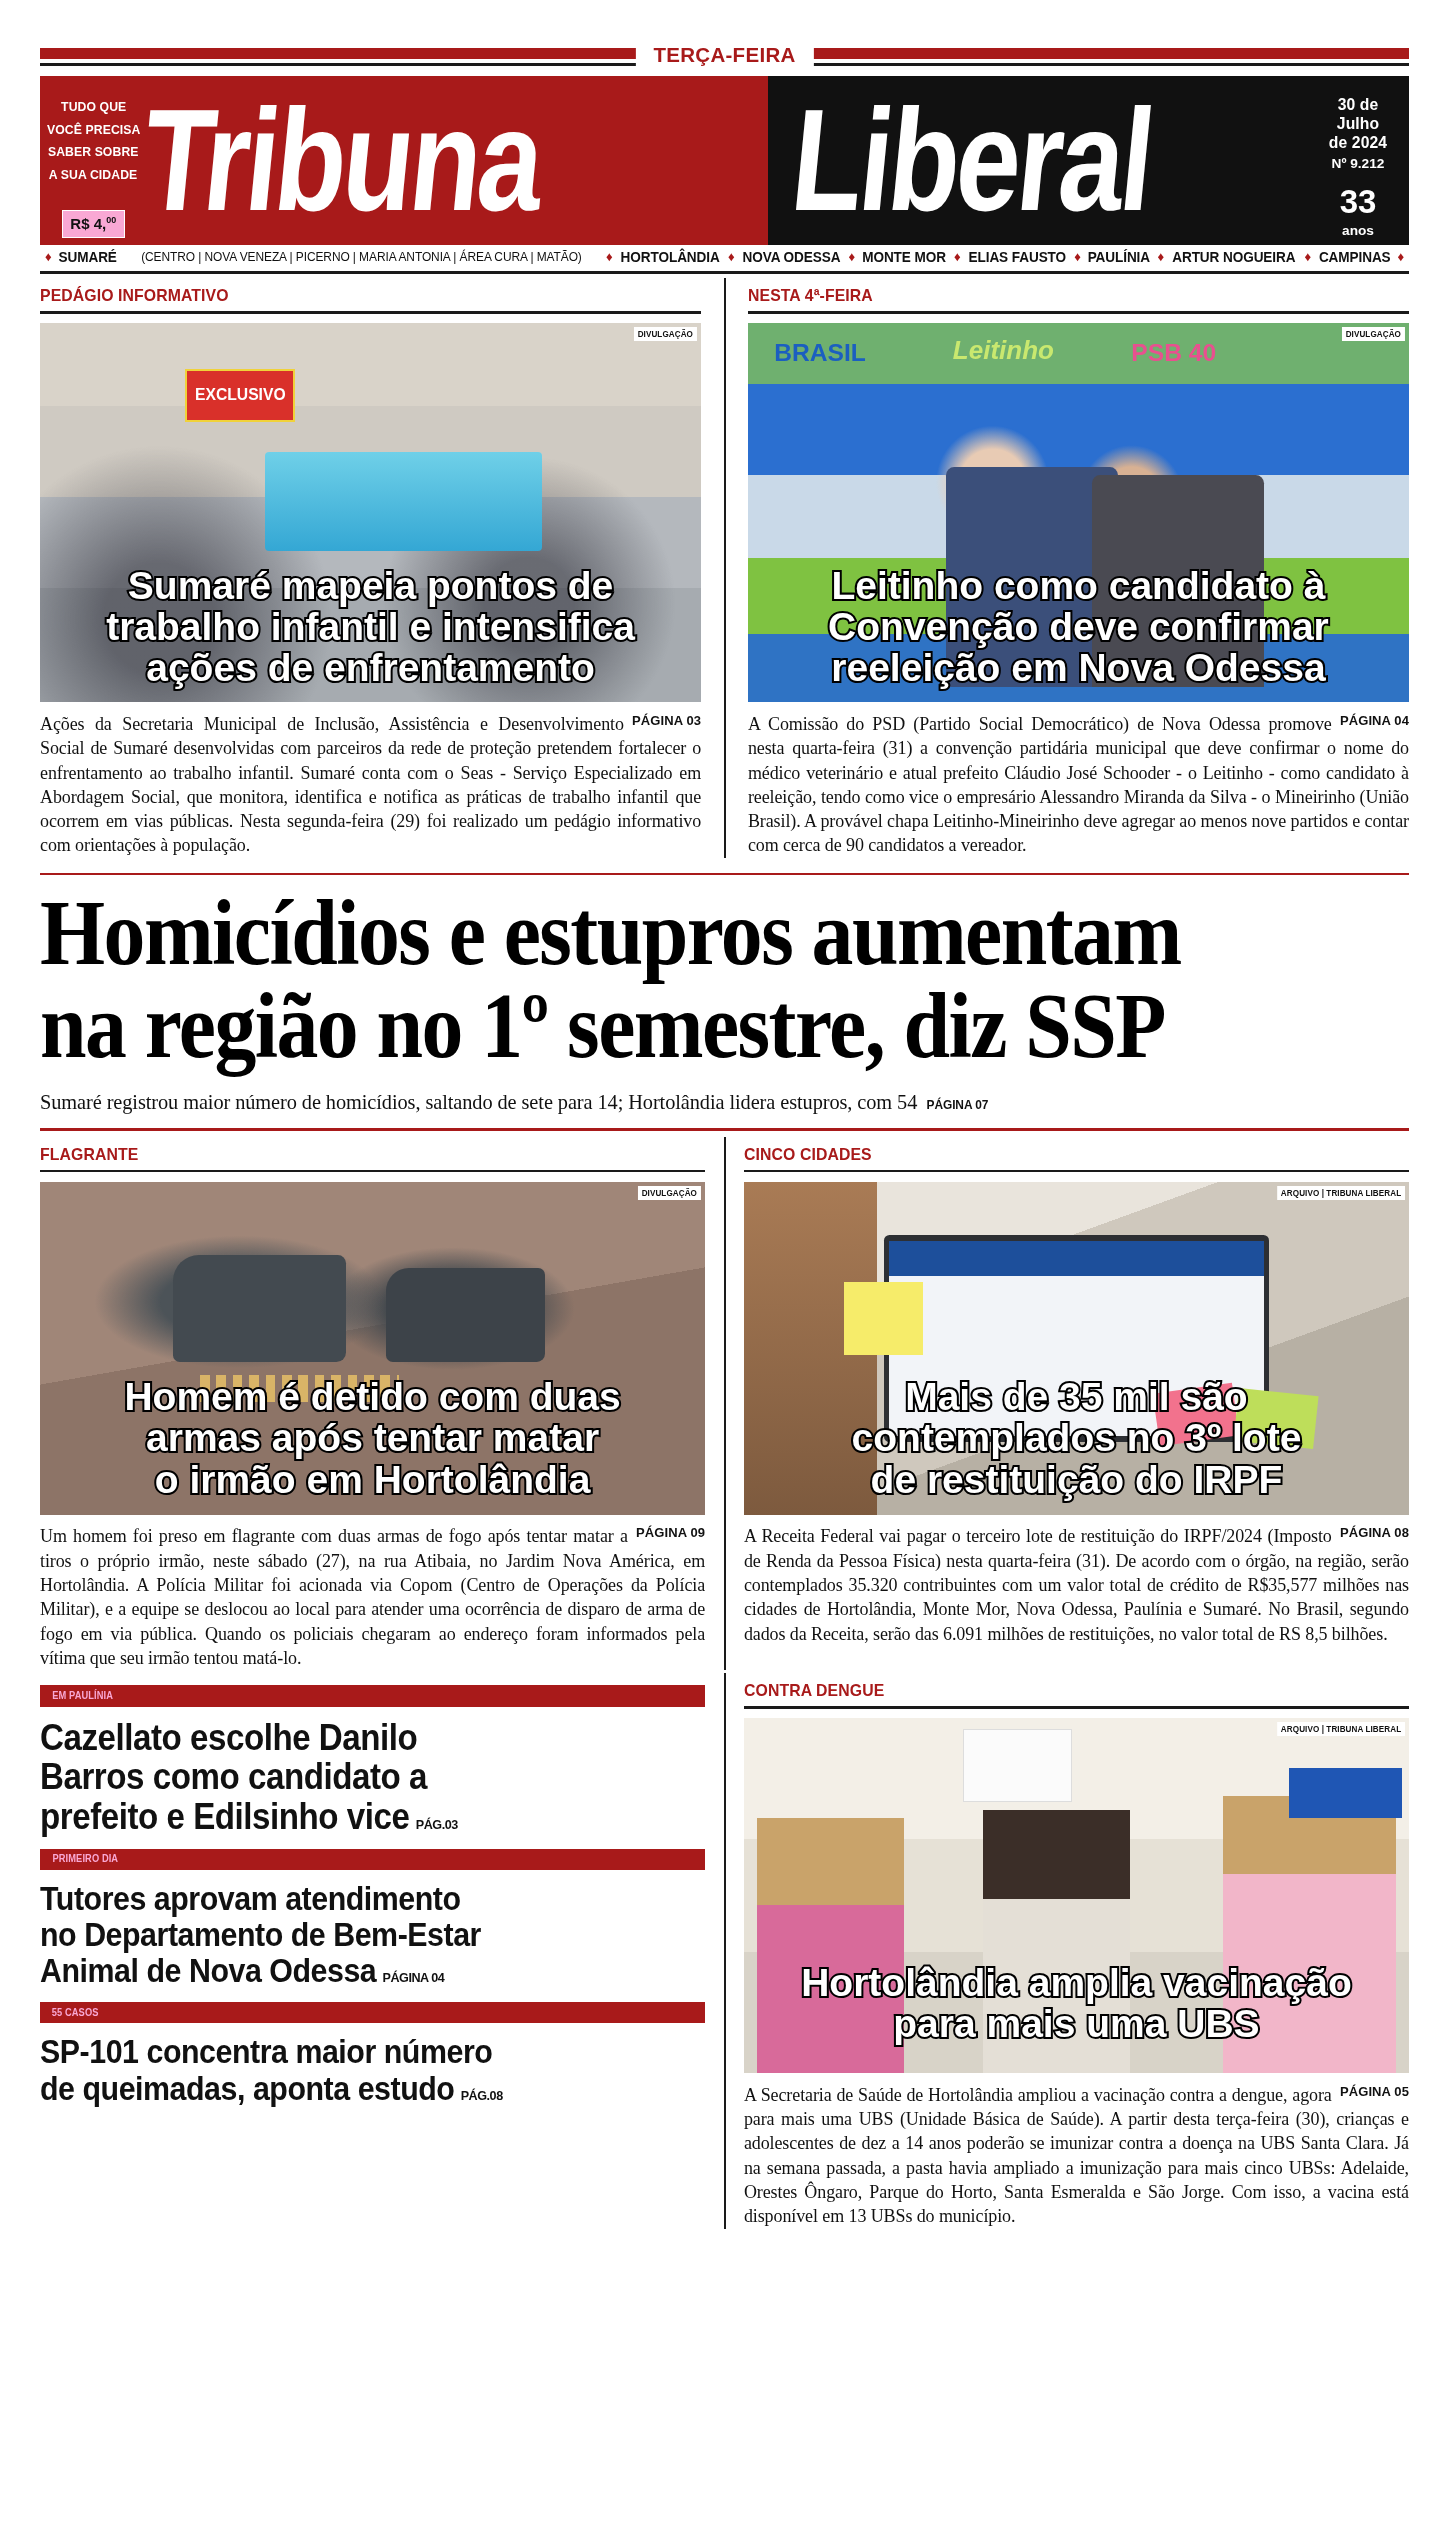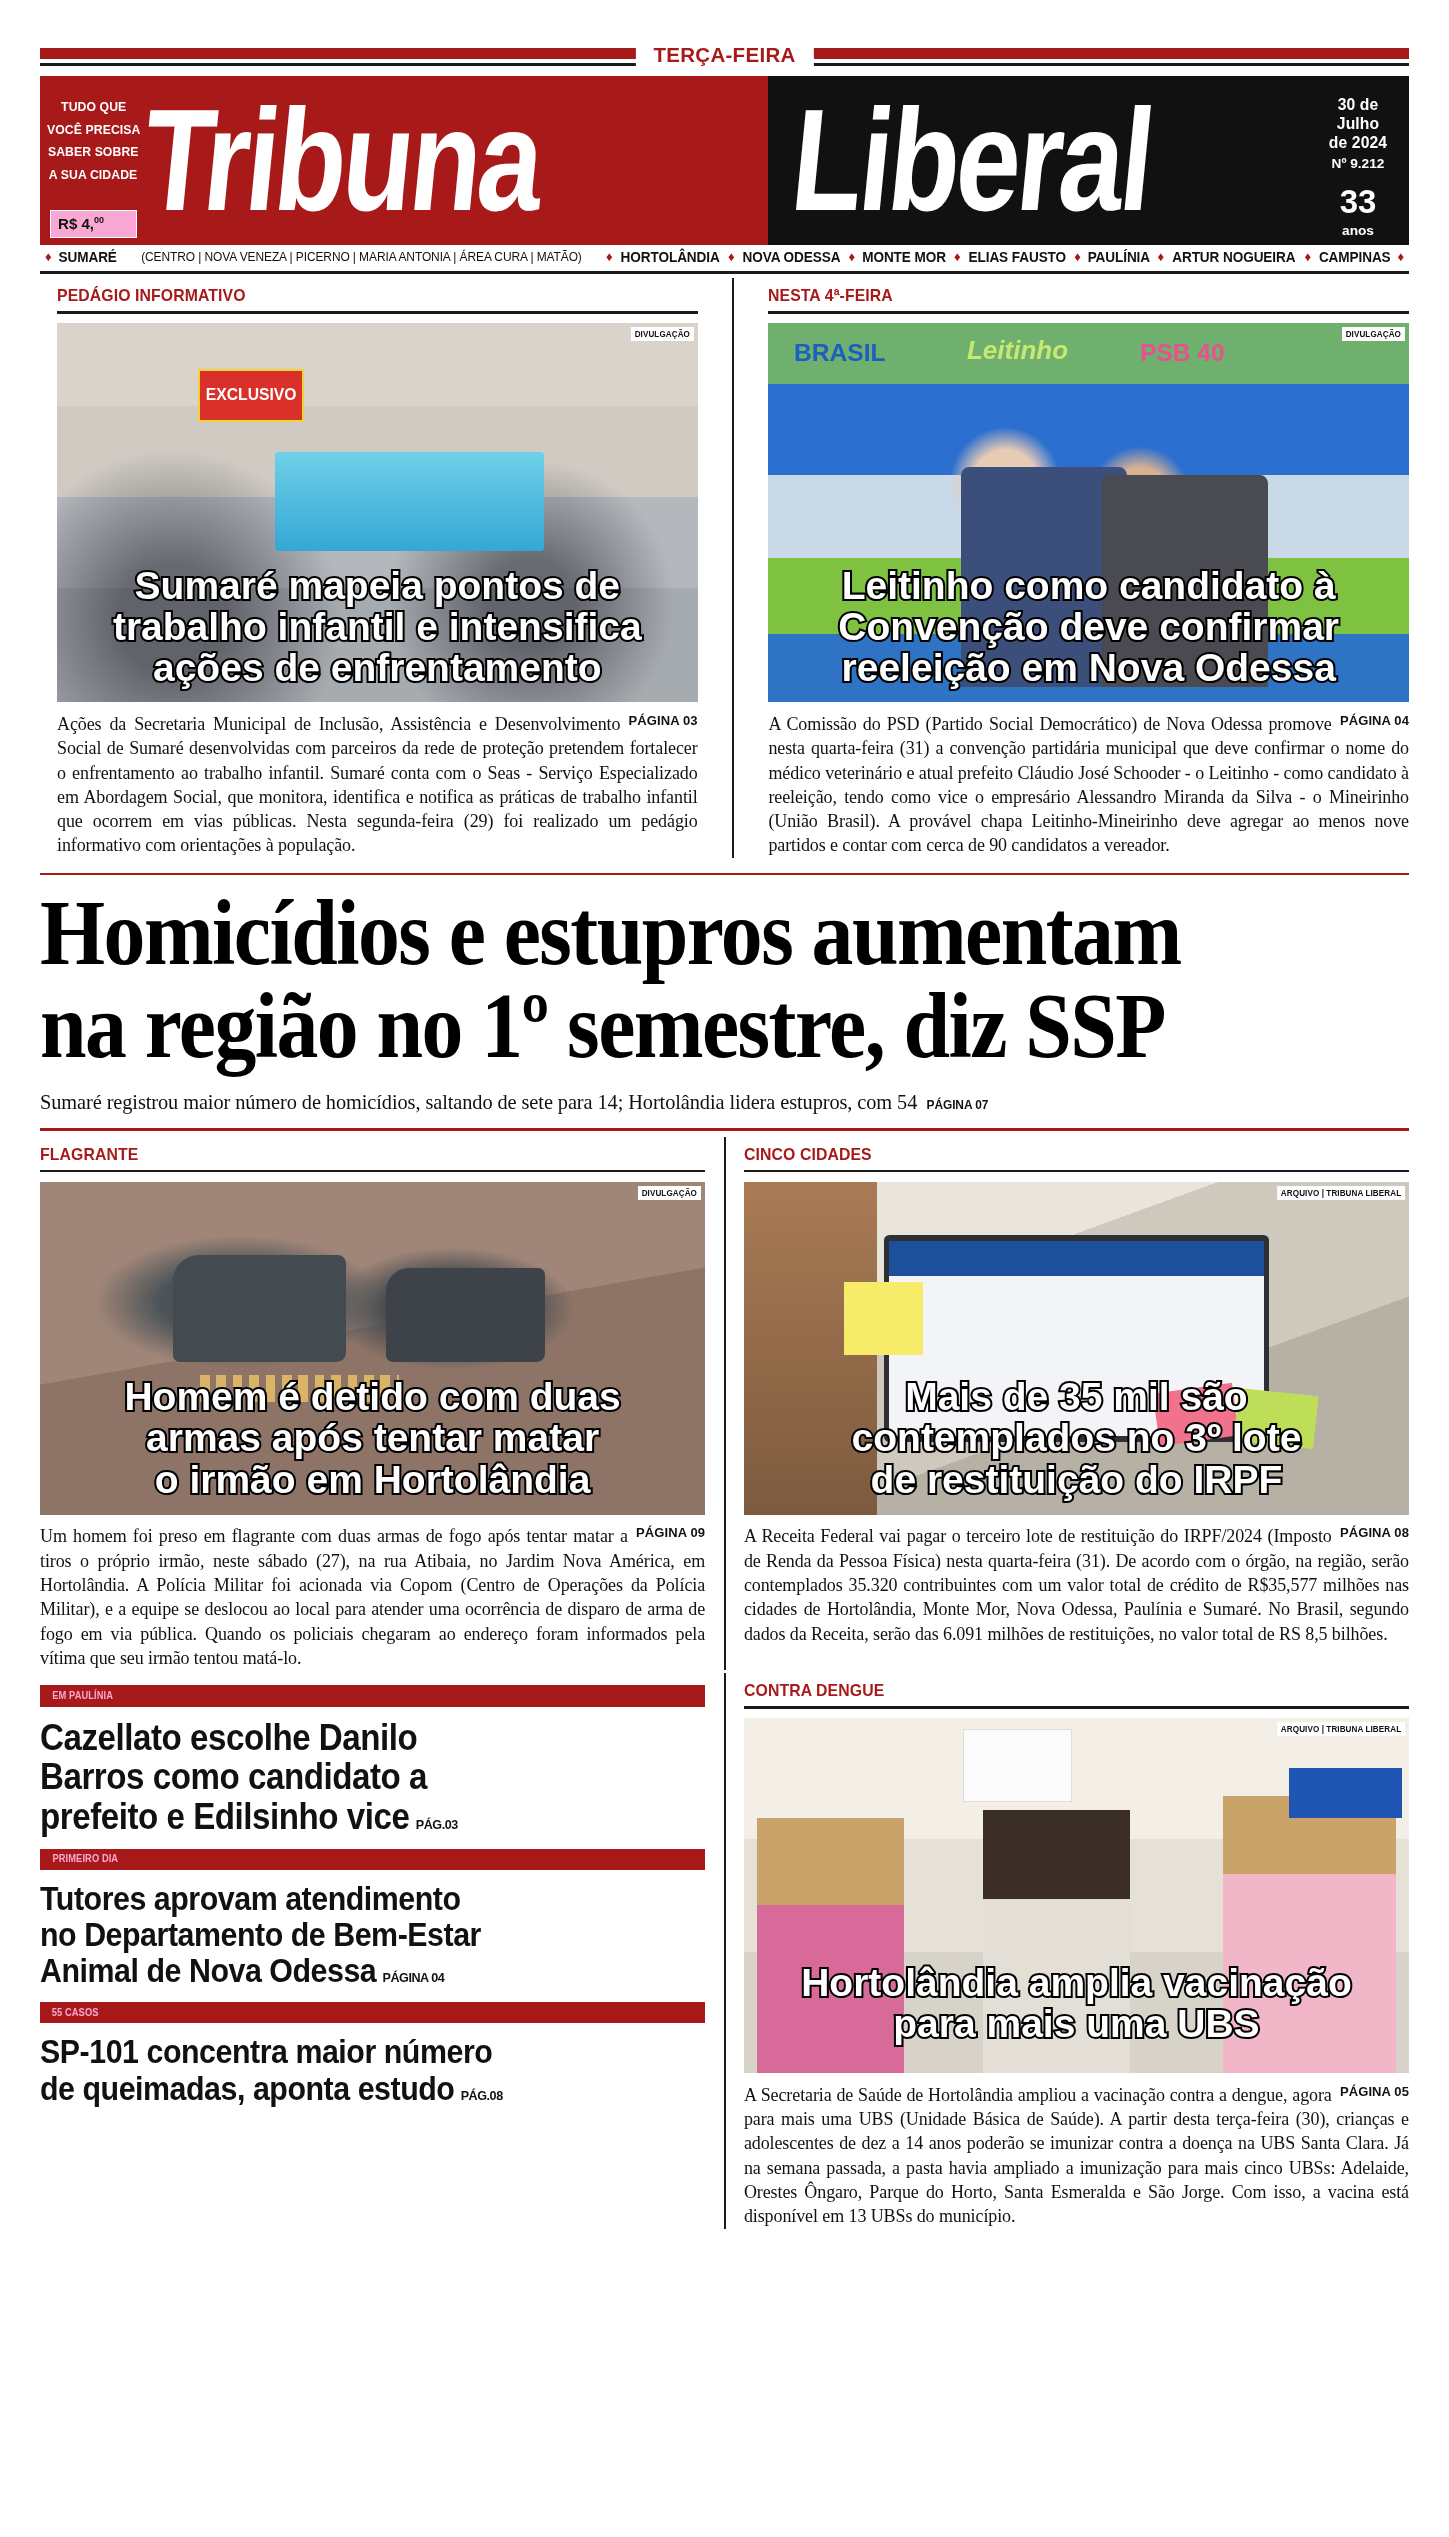--- a/index.html
+++ b/index.html
@@ -24,21 +24,21 @@
     line-height:27px;z-index:3;
   }
 
   
   .masthead{display:flex;height:169px;margin-top:6.8px;}
   .mh-red{background:#A81A1A;width:53.2%;display:flex;align-items:stretch;position:relative;}
   .mh-black{background:#111;flex:1;display:flex;align-items:stretch;position:relative;}
 
   .tagline{
     width:101px;flex:0 0 101px;
-    display:flex;flex-direction:column;justify-content:center;
+    display:flex;flex-direction:column;justify-content:center;align-items:center;
     padding:12.3px 4.1px 9.6px 9.6px;box-sizing:border-box;
   }
   .tagline .tl-rule{width:60px;height:2px;background:#fff;margin:4.1px 0;}
   .tagline .tl-lines{display:flex;flex-direction:column;gap:7.5px;align-items:center;margin:5.5px 0;}
   .tagline .tl-lines span{
     color:#fff;font-size:13px;font-weight:bold;letter-spacing:0.1px;
     white-space:nowrap;transform:scaleX(.94);
   }
   .price-box{
     margin-top:15px;background:#f9a8d4;color:#111;
@@ -84,21 +84,21 @@
   .cities .sub{font-weight:normal;font-size:13px;color:#111;margin-left:3.4px;transform:scaleX(.92);display:inline-block;}
 
   
   .kicker{
     color:#A81A1A;font-weight:bold;font-size:17px;letter-spacing:0.1px;
     transform:scaleX(.93);transform-origin:left center;
     margin:8.2px 0 4.8px;
   }
   .kicker-rule{height:2.7px;background:#1a1a1a;margin-bottom:9.6px;}
 
-  .topblock{display:flex;gap:16px;margin-top:4.1px;margin-left:17px;}
+  .topblock{display:flex;gap:4px;margin-top:4.1px;}
   .col{width:685px;}
   .col-sep{width:0;border-left:2px solid #1a1a1a;margin:0 18.4px;}
 
   
   .photo{position:relative;overflow:hidden;background:#b9bcc0;}
   .credit{
     position:absolute;top:4.1px;right:4.1px;background:#fff;color:#111;
     font-size:9px;font-weight:bold;padding:2px 4.1px;letter-spacing:0.1px;
     transform:scaleX(.9);transform-origin:right top;z-index:5;
   }

